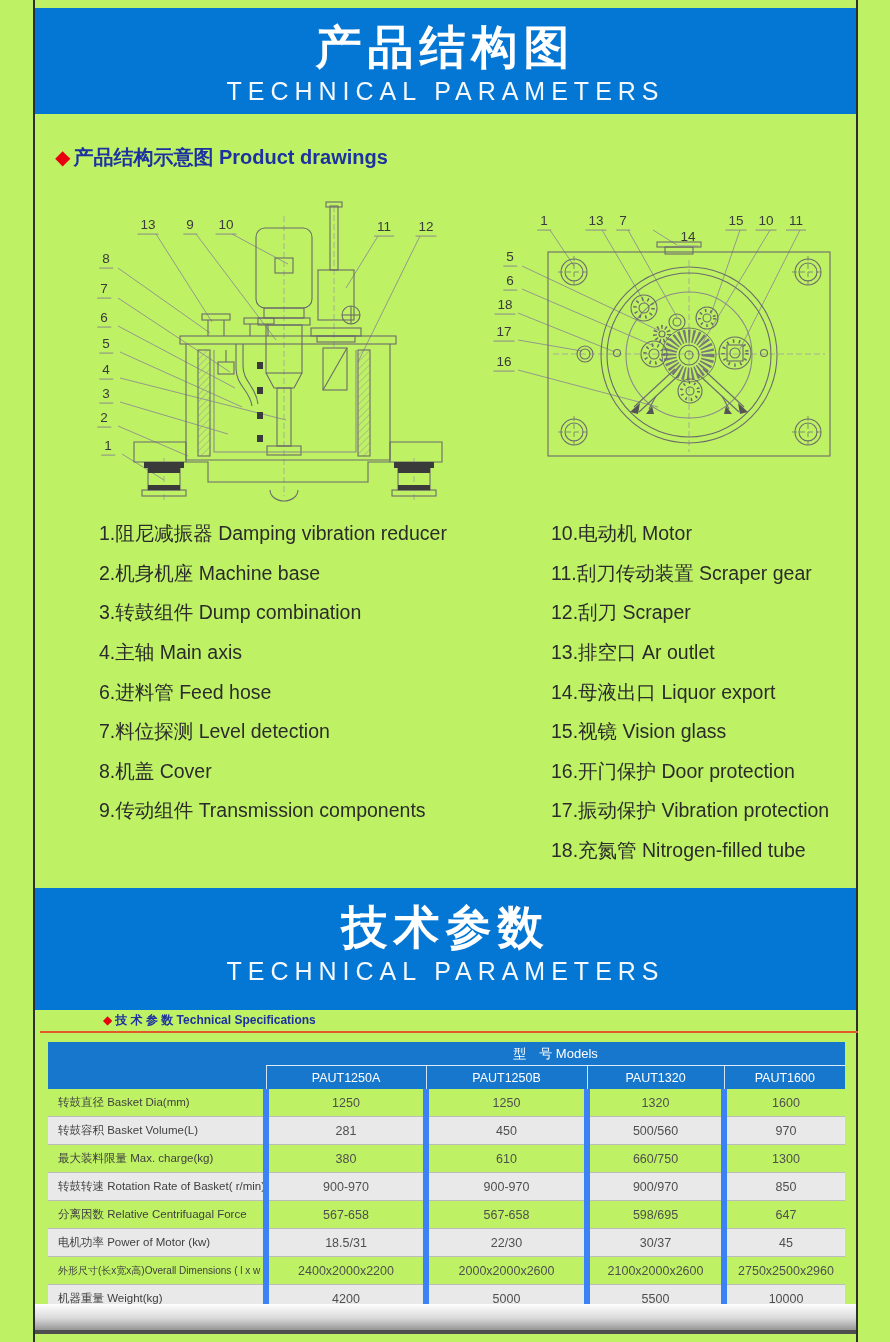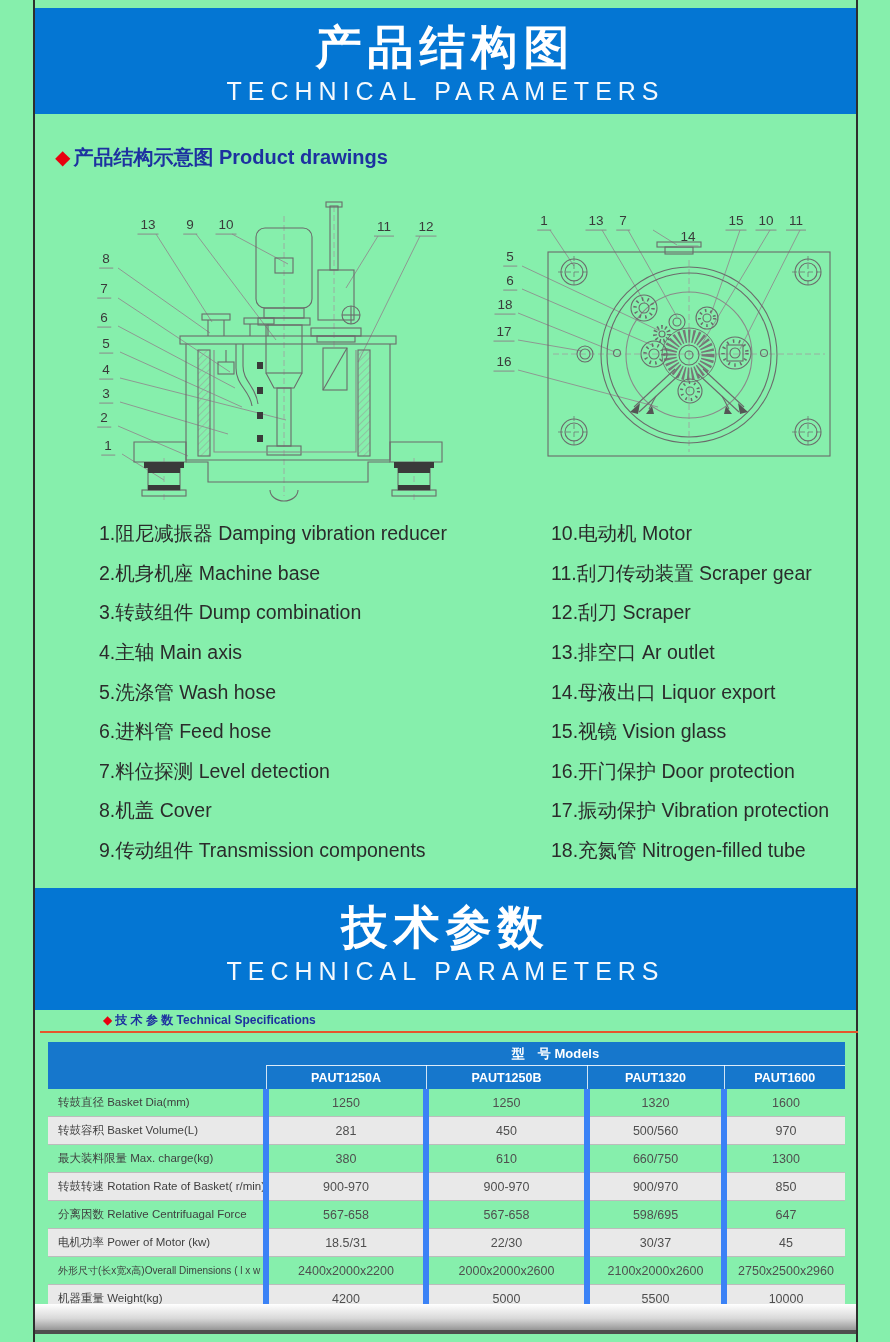--- a/index.html
+++ b/index.html
@@ -1,17 +1,17 @@
 <!DOCTYPE html>
 <html><head>
 <meta charset="utf-8">
 <style>
   html,body{margin:0;padding:0;background:#fff;}
   body{font-family:"Liberation Sans","DejaVu Sans",sans-serif;}
-  #page{position:relative;width:890px;height:1342px;background:#86efac;overflow:hidden;}
+  #page{position:relative;width:890px;height:1342px;background:#bef264;overflow:hidden;}
 
   .side-border{position:absolute;top:0;bottom:0;width:2px;background:#2e2e2e;}
   #border-left{left:33px;}
   #border-right{left:856px;}
 
   .banner{position:absolute;left:35px;width:821px;background:#0476d3;color:#fff;text-align:center;}
   #banner1{top:8px;height:106px;}
   #banner2{top:888px;height:122px;}
   .banner .cn{font-size:46px;font-weight:bold;letter-spacing:6px;margin-top:12px;line-height:1.2;}
   .banner .en{font-size:25px;font-weight:300;letter-spacing:6px;margin-top:2px;opacity:.96;}
@@ -28,21 +28,21 @@
   .drawing svg{position:absolute;left:0;top:0;}
   .callout{position:absolute;transform:translate(-50%,-50%);font-size:13.5px;color:#3a3a3a;
            border-bottom:1px solid #8a8a8a;padding:0 3px 1px 3px;line-height:1.1;background:transparent;}
 
   .parts-col{position:absolute;top:514px;margin:0;padding:0;list-style:none;}
   #parts-left{left:55px;width:430px;}
   #parts-right{left:507px;width:360px;}
   .parts-col li{height:39.6px;display:flex;align-items:center;font-size:19.5px;color:#2b2b2b;white-space:nowrap;margin-left:44px;}
 
   #spec-table{position:absolute;left:48px;top:1042px;width:797px;border-collapse:collapse;table-layout:fixed;}
-  #spec-table th{background:#1677cc;color:#fff;font-weight:bold;font-size:12.5px;height:23px;padding:0;}
+  #spec-table th{background:#1677cc;color:#fff;font-weight:normal;font-size:12.5px;height:23px;padding:0;}
   #spec-table th.models-th{border-bottom:1px solid rgba(255,255,255,.85);font-size:13px;}
   #spec-table th.model-name{border-left:1px solid rgba(255,255,255,.8);}
   #spec-table td{height:27px;border-bottom:1px solid #bcbcbc;font-size:12.5px;color:#4f4f4f;text-align:center;padding:0;}
   #spec-table td.label{text-align:left;padding-left:10px;font-size:11.5px;color:#3f3f3f;white-space:nowrap;overflow:hidden;margin-top:24px;}
   #spec-table td.label.small{font-size:10px;}
   #spec-table td + td{border-left:6px solid #3b82f6;}
   #spec-table tr.alt td{background:#e9e9e9;}
 
   #footer-shade{position:absolute;left:35px;top:1304px;width:821px;height:26px;
     background:linear-gradient(to bottom,#ffffff 0%,#d9d9d9 55%,#969696 100%);
@@ -283,21 +283,20 @@
         <span class="callout" style="left: 26px; top: 133px;">17</span>
         <span class="callout" style="left: 26px; top: 163px;">16</span>
       </div>
   </div>
 
   <ul class="parts-col" id="parts-left">
       <li>1.阻尼减振器 Damping vibration reducer</li>
       <li>2.机身机座 Machine base</li>
       <li>3.转鼓组件 Dump combination</li>
       <li>4.主轴 Main axis</li>
-      <li>5.洗涤管 Wash hose</li>
       <li>6.进料管 Feed hose</li>
       <li>7.料位探测 Level detection</li>
       <li>8.机盖 Cover</li>
       <li>9.传动组件 Transmission components</li>
     </ul>
   <ul class="parts-col" id="parts-right">
       <li>10.电动机 Motor</li>
       <li>11.刮刀传动装置 Scraper gear</li>
       <li>12.刮刀 Scraper</li>
       <li>13.排空口 Ar outlet</li>

